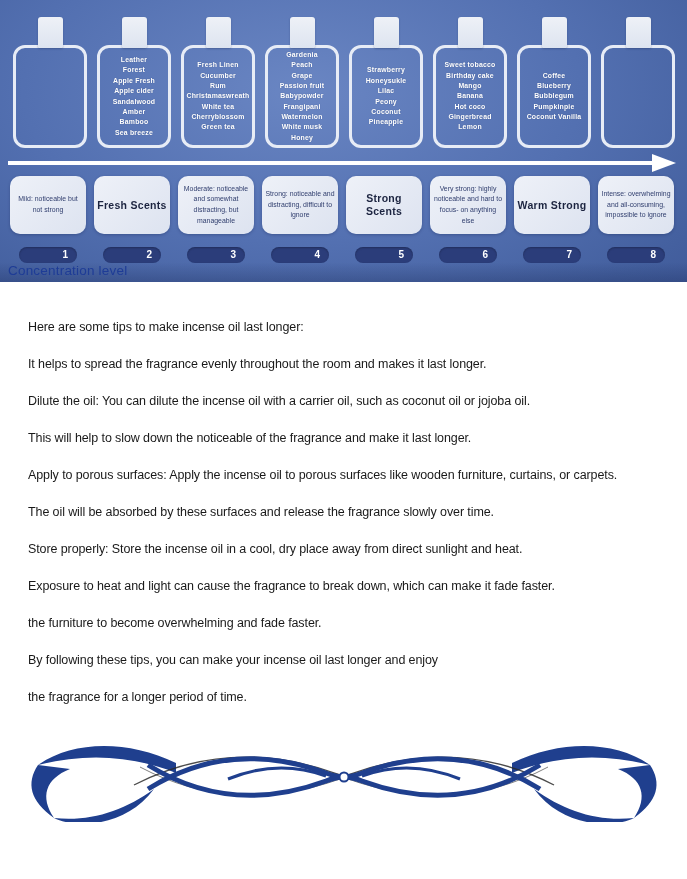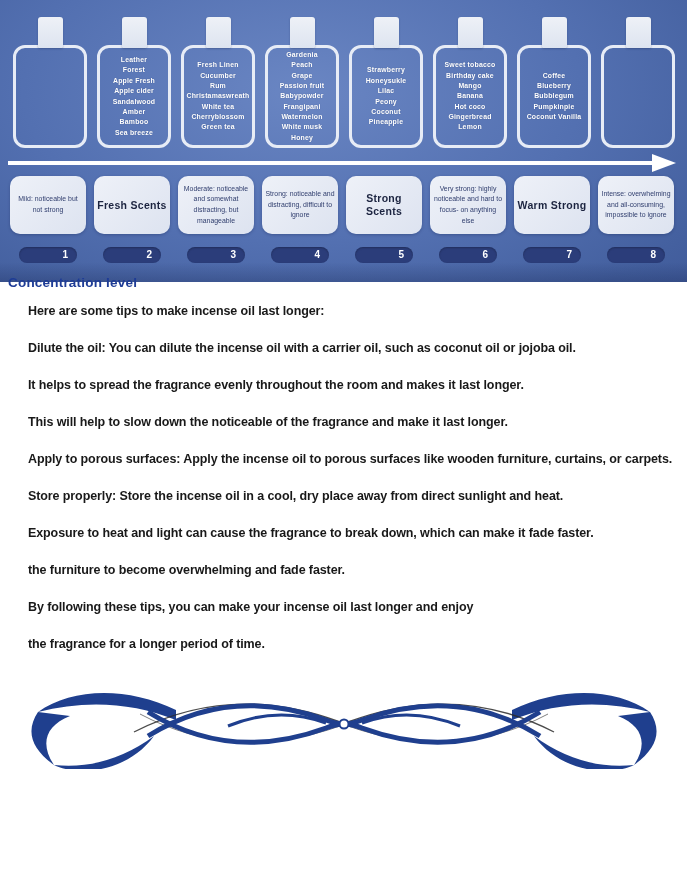--- a/index.html
+++ b/index.html
@@ -46,28 +46,28 @@
   
   .pills-row{display:flex;gap:8px;padding:13px 0 0 10px;}
   .pill-slot{width:76px;flex:0 0 76px;display:flex;justify-content:center;}
   .pill{
     width:58px;height:16px;border-radius:8px;background:#2b3d7a;
     color:#ffffff;font-size:10px;font-weight:bold;line-height:16px;
     text-align:right;padding-right:9px;box-sizing:border-box;
     box-shadow:inset 0 1px 2px rgba(0,0,0,.25);
   }
   .caption{
-    margin-top:12px;padding-left:8px;
-    font-size:13.5px;font-weight:bold;color:#1e3c96;letter-spacing:.2px;
+    margin-top:0;padding-left:8px;
+    font-size:13.5px;font-weight:normal;color:#1e3c96;letter-spacing:.2px;
   }
   
   .tips{padding:22px 0 0 28px;}
   .tips p{
-    margin:0 0 23px 0;font-size:12.5px;line-height:14px;color:#191919;
-    white-space:nowrap;letter-spacing:-0.1px;font-weight:bold;
+    margin:16px 0 23px 0;font-size:12.5px;line-height:14px;color:#191919;
+    white-space:nowrap;letter-spacing:-0.1px;
   }
   
   .decoration{height:95px;display:flex;justify-content:center;align-items:center;margin-top:2px;}
 </style>
 </head>
 <body>
 
 <div class="header">
 
   <div class="bottles-row">
@@ -227,24 +227,25 @@
     <div class="pill-slot">
         <div class="pill">8</div>
       </div>
   </div>
 
   <div class="caption">Concentration level</div>
 </div>
 
 <div class="tips">
   <p>Here are some tips to make incense oil last longer:</p>
+  <p>It helps to spread the fragrance evenly throughout the room and makes it last longer.</p>
   <p>Dilute the oil: You can dilute the incense oil with a carrier oil, such as coconut oil or jojoba oil.</p>
-  <p>It helps to spread the fragrance evenly throughout the room and makes it last longer.</p>
   <p>This will help to slow down the noticeable of the fragrance and make it last longer.</p>
   <p>Apply to porous surfaces: Apply the incense oil to porous surfaces like wooden furniture, curtains, or carpets.</p>
+  <p>The oil will be absorbed by these surfaces and release the fragrance slowly over time.</p>
   <p>Store properly: Store the incense oil in a cool, dry place away from direct sunlight and heat.</p>
   <p>Exposure to heat and light can cause the fragrance to break down, which can make it fade faster.</p>
   <p>the furniture to become overwhelming and fade faster.</p>
   <p>By following these tips, you can make your incense oil last longer and enjoy</p>
   <p>the fragrance for a longer period of time.</p>
 </div>
 
 <div class="decoration">
   <svg width="660" height="95" viewBox="0 0 660 95">
     <defs>

